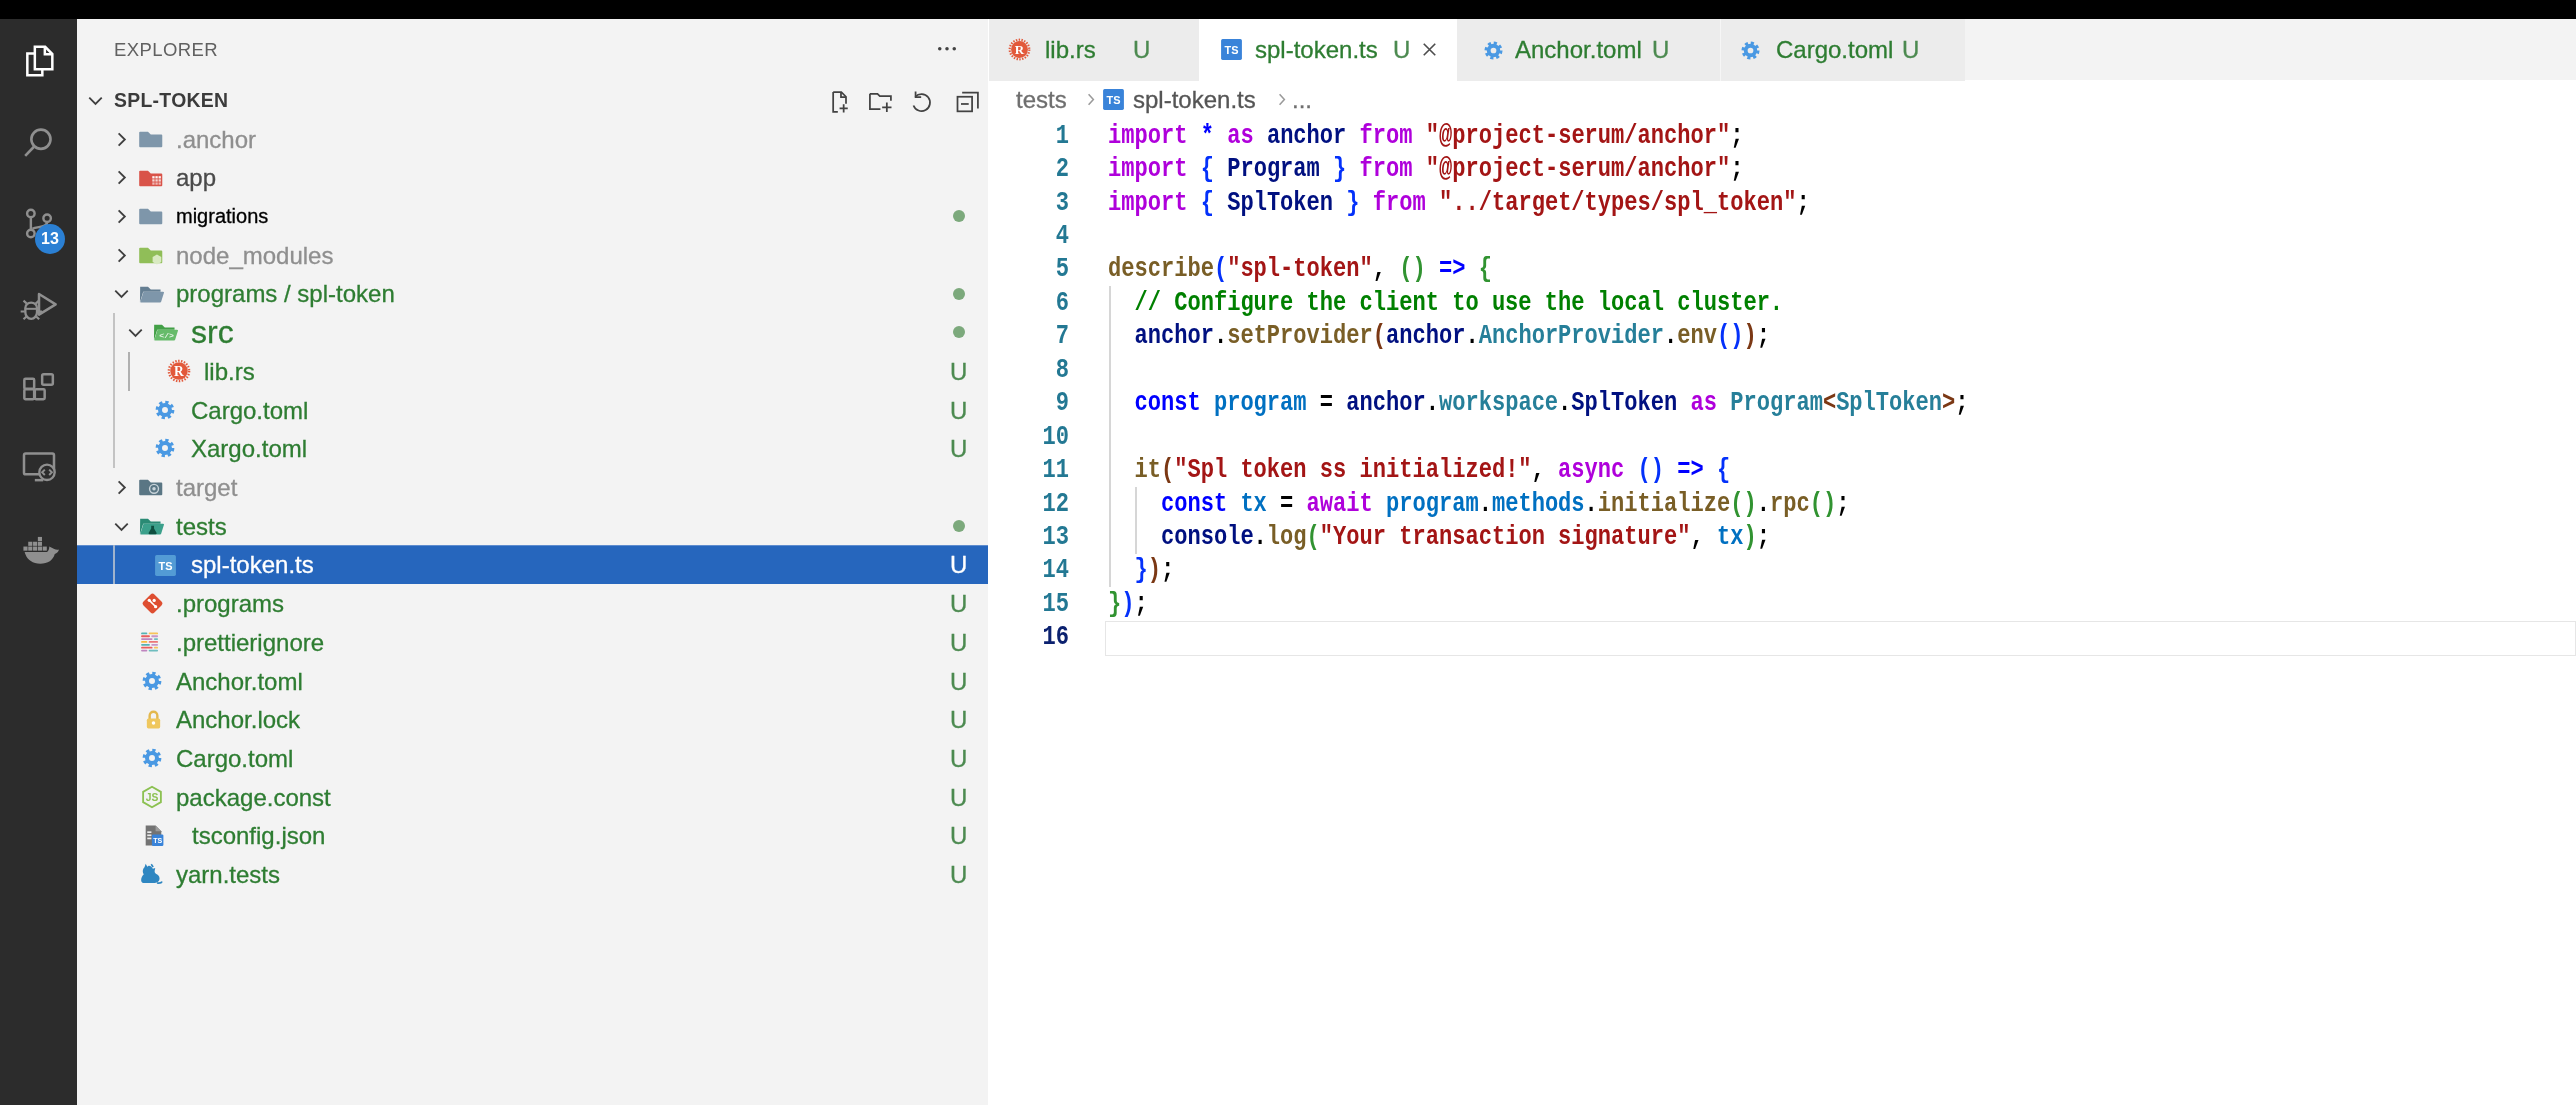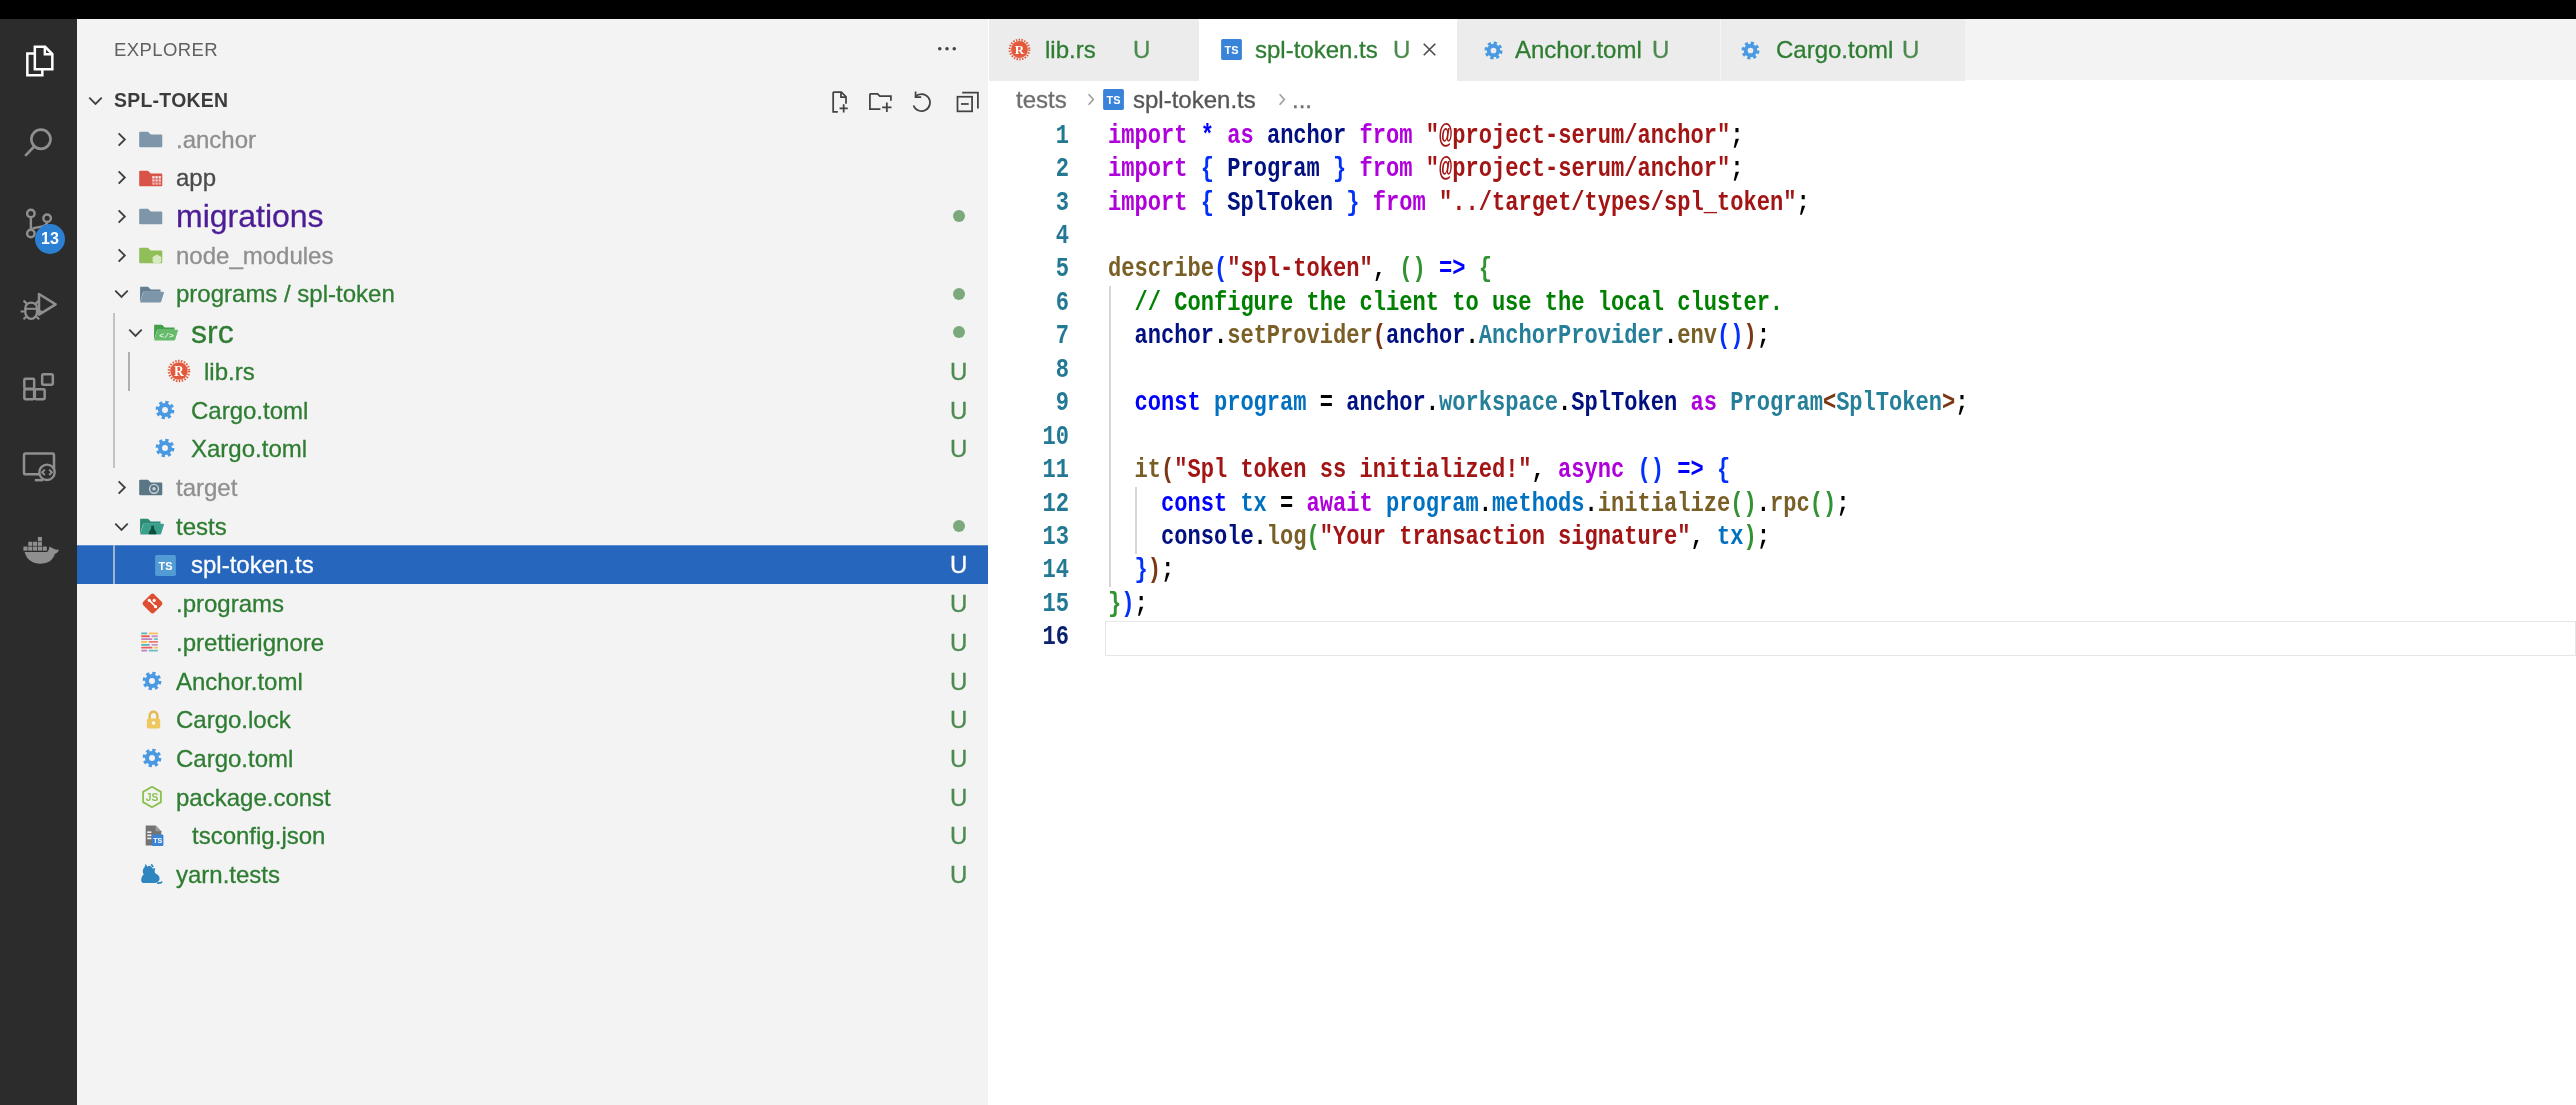--- a/index.html
+++ b/index.html
@@ -108,21 +108,21 @@
     <rect x="16.099999999999998" y="16.1" width="2.1" height="2.1" fill="#fff" opacity="0.59"></rect>
     <rect x="19.0" y="16.1" width="2.1" height="2.1" fill="#fff" opacity="0.59"></rect>
   </svg>
 <div class="lbl" style="left:176px;top:158px;height:39px;line-height:39px;color:#4a4a4a;font-size:24px">app</div>
 <svg style="position:absolute;left:110px;top:205px" width="23" height="23" viewBox="0 0 24 24">
     <polyline points="9 5.5 15.5 12 9 18.5" fill="none" stroke="#3f3f3f" stroke-width="1.9"></polyline>
   </svg>
 <svg style="position:absolute;left:138px;top:203px" width="26" height="26" viewBox="0 0 24 24">
     <path d="M2 5.2 h7.2 l2.6 2.6 h9.7 a0.9 0.9 0 0 1 0.9 0.9 v10 a0.9 0.9 0 0 1 -0.9 0.9 h-19.5 a0.9 0.9 0 0 1 -0.9 -0.9 v-12.6 a0.9 0.9 0 0 1 0.9 -0.9 z" fill="#7E96AA"></path>
   </svg>
-<div class="lbl" style="left:176px;top:197px;height:39px;line-height:39px;color:#4c1d95;font-size:32px">migrations</div>
+<div class="lbl" style="left:176px;top:197px;height:39px;line-height:39px;color:#000000;font-size:20px">migrations</div>
 <div class="ab" style="left:953px;top:210px;width:12.3px;height:12.3px;border-radius:6.2px;background:#7CA97C"></div>
 <svg style="position:absolute;left:110px;top:244px" width="23" height="23" viewBox="0 0 24 24">
     <polyline points="9 5.5 15.5 12 9 18.5" fill="none" stroke="#3f3f3f" stroke-width="1.9"></polyline>
   </svg>
 <svg style="position:absolute;left:138px;top:242px" width="26" height="26" viewBox="0 0 24 24">
     <path d="M2 5.2 h7.2 l2.6 2.6 h9.7 a0.9 0.9 0 0 1 0.9 0.9 v10 a0.9 0.9 0 0 1 -0.9 0.9 h-19.5 a0.9 0.9 0 0 1 -0.9 -0.9 v-12.6 a0.9 0.9 0 0 1 0.9 -0.9 z" fill="#90BE58"></path>
     <path d="M17.5 11.5 l4 2.3 v4.6 l-4 2.3 -4-2.3 v-4.6 z" fill="#D9EAC2"></path>
   </svg>
 <div class="lbl" style="left:176px;top:236px;height:39px;line-height:39px;color:#8f8f8f;font-size:24px">node_modules</div>
 <svg style="position:absolute;left:110px;top:282px" width="23" height="23" viewBox="0 0 24 24">
@@ -223,21 +223,21 @@
     <circle cx="12" cy="12" r="7.1" fill="none" stroke="#4A99E3" stroke-width="3.1" stroke-dasharray="2.95,2.63"></circle>
     <circle cx="12" cy="12" r="4.6" fill="none" stroke="#4A99E3" stroke-width="3.7"></circle>
   </svg>
 <div class="lbl" style="left:176px;top:662px;height:39px;line-height:39px;color:#2E7D32;font-size:24px">Anchor.toml</div>
 <div class="lbl" style="left:950px;top:662px;height:39px;line-height:39px;color:#4C8A50;font-size:24px">U</div>
 <svg style="position:absolute;left:141px;top:707px" width="25" height="25" viewBox="0 0 24 24">
     <path d="M8.3 11.5 v-3.2 a3.7 3.7 0 0 1 7.4 0 v3.2" fill="none" stroke="#E3B84D" stroke-width="2.3"></path>
     <rect x="5.6" y="11" width="12.8" height="9.6" rx="1.6" fill="#EFC75E"></rect>
     <circle cx="12" cy="15.3" r="1.7" fill="#fff"></circle>
   </svg>
-<div class="lbl" style="left:176px;top:700px;height:39px;line-height:39px;color:#2E7D32;font-size:24px">Cargo.lock</div>
+<div class="lbl" style="left:176px;top:700px;height:39px;line-height:39px;color:#2E7D32;font-size:24px">Anchor.lock</div>
 <div class="lbl" style="left:950px;top:700px;height:39px;line-height:39px;color:#4C8A50;font-size:24px">U</div>
 <svg style="position:absolute;left:139px;top:745px" width="26" height="26" viewBox="0 0 24 24">
     <circle cx="12" cy="12" r="7.1" fill="none" stroke="#4A99E3" stroke-width="3.1" stroke-dasharray="2.95,2.63"></circle>
     <circle cx="12" cy="12" r="4.6" fill="none" stroke="#4A99E3" stroke-width="3.7"></circle>
   </svg>
 <div class="lbl" style="left:176px;top:739px;height:39px;line-height:39px;color:#2E7D32;font-size:24px">Cargo.toml</div>
 <div class="lbl" style="left:950px;top:739px;height:39px;line-height:39px;color:#4C8A50;font-size:24px">U</div>
 <svg style="position:absolute;left:139px;top:784px" width="26" height="26" viewBox="0 0 24 24">
     <path d="M12 2.6 l8.2 4.7 v9.4 L12 21.4 l-8.2-4.7 v-9.4 z" fill="none" stroke="#8CC152" stroke-width="1.7"></path>
     <text x="12" y="15.6" font-family="Liberation Sans,sans-serif" font-weight="bold" font-size="9.5" fill="#8CC152" text-anchor="middle">JS</text>

